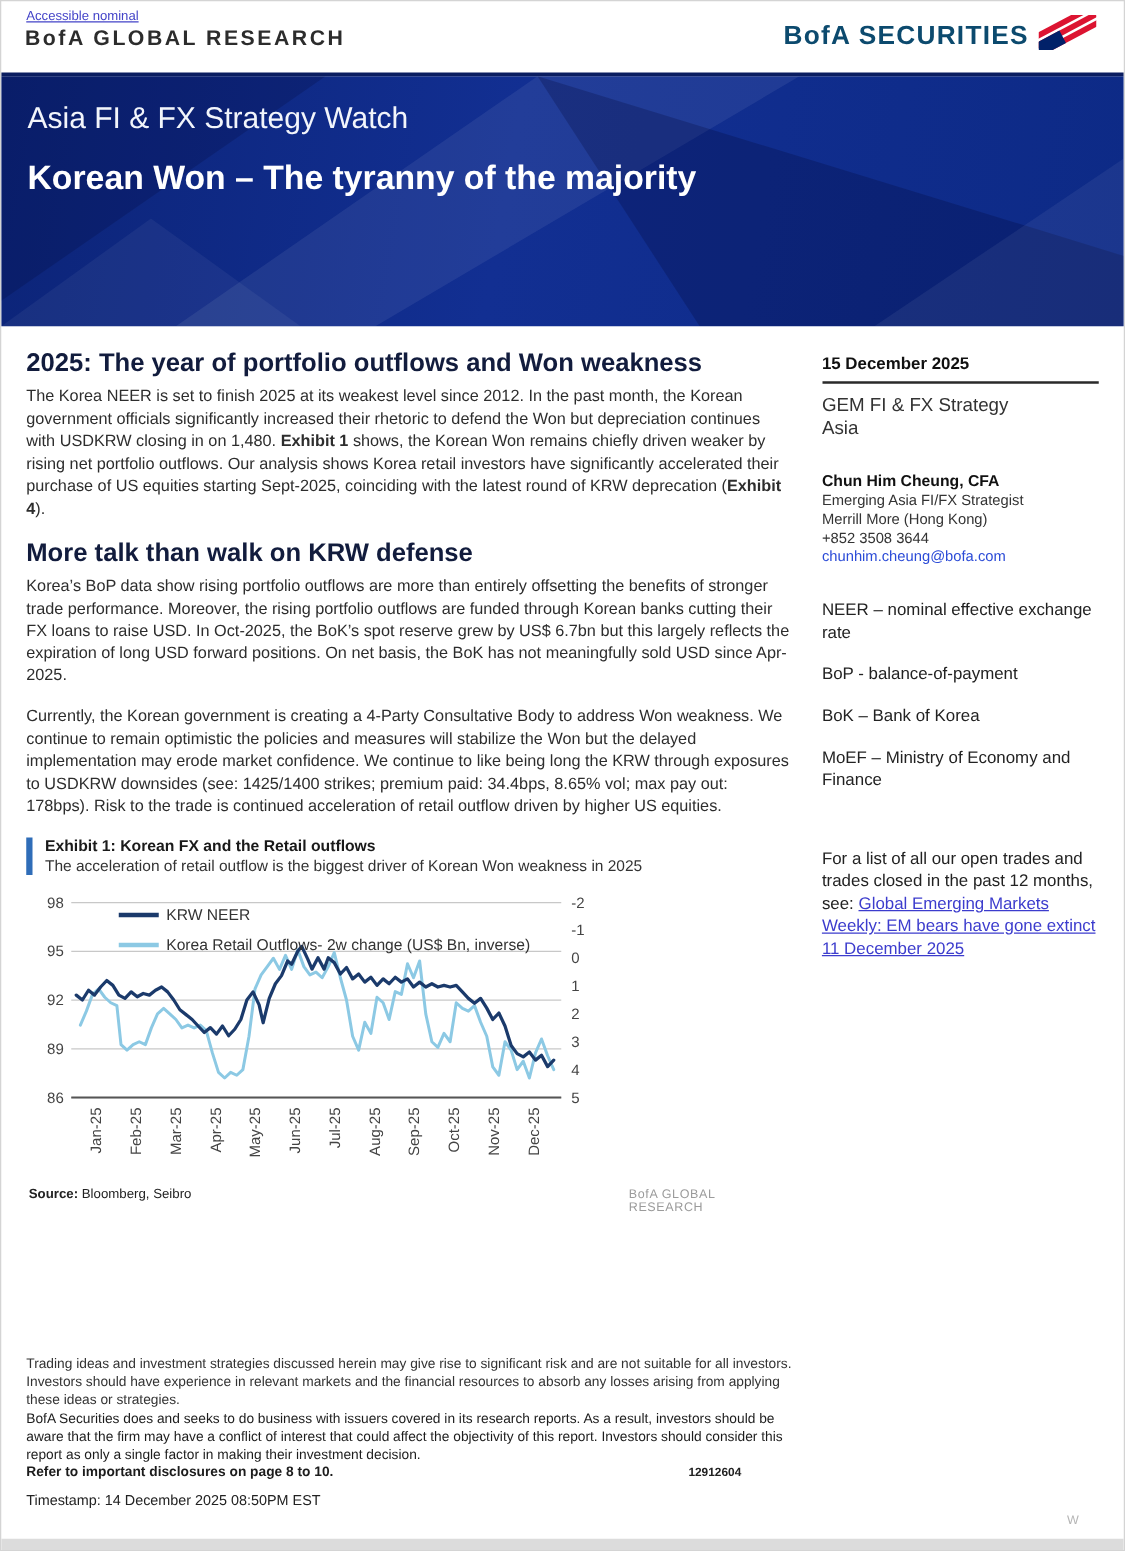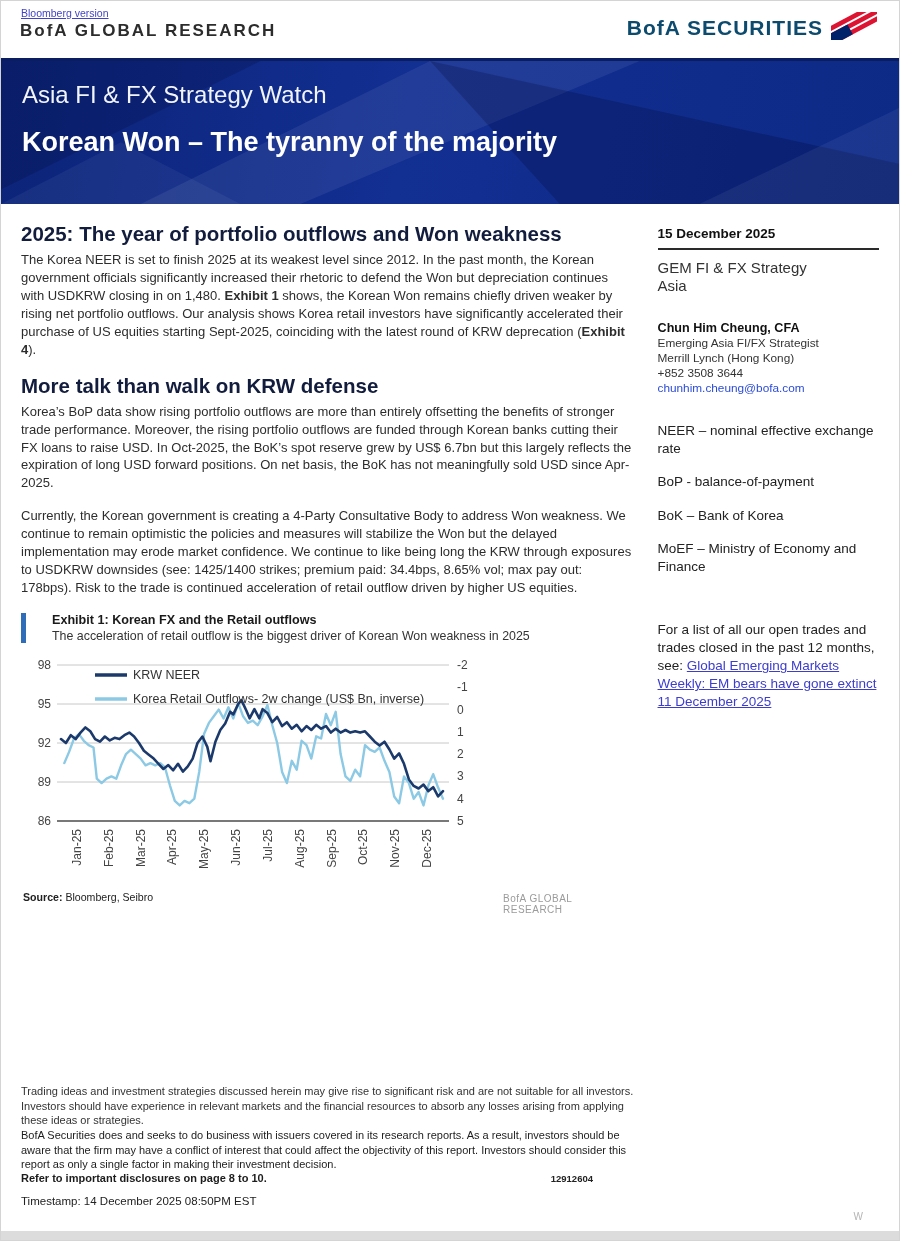--- a/index.html
+++ b/index.html
@@ -9,34 +9,34 @@
     position:relative; width:900px; height:1241px; margin:0 auto;
     background:#ffffff; border:1px solid #d4d4d4; overflow:hidden;
   }
   
   .hdr { position:relative; height:57px; }
   .access { position:absolute; left:20px; top:6px; font-size:10.5px; color:#4343c8; text-decoration:underline; }
   .brand { position:absolute; left:19px; top:20px; font-size:17px; letter-spacing:2px; color:#2c2c2c; font-weight:bold; }
   .logo { position:absolute; right:22px; top:11px; display:flex; align-items:center; gap:8px; }
   .logo-txt { font-size:21px; font-weight:bold; color:#0c4a6e; letter-spacing:1px; }
   
-  .banner { position:relative; height:146px; background:linear-gradient(100deg,#0c2478 0%,#122f92 45%,#0d2a86 100%); border-top:3px solid #0a1d60; overflow:hidden; }
+  .banner { position:relative; height:203px; background:linear-gradient(100deg,#0c2478 0%,#122f92 45%,#0d2a86 100%); border-top:3px solid #0a1d60; overflow:hidden; }
   .banner svg.bg { position:absolute; inset:0; width:100%; height:100%; }
   .banner-kicker { position:absolute; left:21px; top:20px; font-size:24px; color:#f2f5fb; font-weight:normal; }
   .banner-title  { position:absolute; left:21px; top:66px; font-size:27px; color:#ffffff; font-weight:bold; }
   
   .body-wrap { display:flex; padding:14px 20px 0 20px; gap:26px; }
   .col-main { width:612px; }
   .col-side { width:222px; }
   .col-main h1 { font-size:20.5px; color:#121c3d; margin:4px 0 5px 0; }
   .col-main p  { font-size:13px; line-height:1.38; color:#2d2d2d; margin-bottom:15px; }
   .col-main h1.h2 { margin-top:10px; }
   
   .exhibit { margin-top:16px; }
-  .ex-head { border-left:5px solid #2f6db8; padding-left:26px; }
+  .ex-head { border-left:5px solid #2f6db8; padding-left:10px; }
   .ex-title { font-size:12.6px; font-weight:bold; color:#1a1a1a; }
   .ex-sub { font-size:12.4px; color:#333; margin-top:2px; }
   .chart-wrap { position:relative; margin-top:10px; margin-left:2px; }
   .tick { font-size:12px; fill:#444; }
   .leg  { font-size:12.5px; fill:#333; }
   .src-row { font-size:10.6px; color:#222; margin-top:2px; }
   .src-row b { font-weight:bold; }
   .chart-watermark { position:absolute; left:480px; top:240px; font-size:10px; color:#9b9b9b; letter-spacing:0.5px; }
   
   .side-date { font-size:13.5px; font-weight:bold; color:#111; padding:8px 0 7px 0; border-bottom:2px solid #2a2a2a; }
@@ -58,21 +58,21 @@
   .timestamp { margin-top:11px; font-size:11.5px; color:#222; }
   .bottom-strip { position:absolute; left:0; bottom:0; width:100%; height:9px; background:#dcdcdc; }
   .w-mark { position:absolute; right:36px; bottom:18px; font-size:10px; color:#b5b5b5; }
 </style>
 </head>
 <body>
 
 <div class="page">
 
   <div class="hdr">
-    <a class="access" href="#">Bloomberg version</a>
+    <a class="access" href="#">Accessible nominal</a>
     <div class="brand">BofA GLOBAL RESEARCH</div>
     <div class="logo">
       <span class="logo-txt">BofA SECURITIES</span>
       <span>
         <svg width="46" height="28" viewBox="0 0 46 28">
           <g transform="rotate(-28 23 14)">
             <rect x="-4" y="3" width="54" height="4.6" fill="#dc1431"></rect>
             <rect x="-4" y="9.6" width="54" height="4.6" fill="#dc1431"></rect>
             <rect x="-4" y="16.2" width="54" height="4.6" fill="#dc1431"></rect>
             <rect x="-4" y="9.6" width="22" height="11.2" fill="#012169"></rect>
@@ -161,21 +161,21 @@
 
     <div class="col-side">
       <div class="side-date">15 December 2025</div>
       <div class="side-team">
         <div>GEM FI &amp; FX Strategy</div>
         <div>Asia</div>
       </div>
       <div class="author">
         <div class="nm">Chun Him Cheung, CFA</div>
         <div>Emerging Asia FI/FX Strategist</div>
-        <div>Merrill Lynch (Hong Kong)</div>
+        <div>Merrill More (Hong Kong)</div>
         <div>+852 3508 3644</div>
         <div><a href="#">chunhim.cheung@bofa.com</a></div>
       </div>
       <div class="glossary">
         <div class="gl-item">NEER – nominal effective exchange rate</div>
         <div class="gl-item">BoP - balance-of-payment</div>
         <div class="gl-item">BoK – Bank of Korea</div>
         <div class="gl-item">MoEF – Ministry of Economy and Finance</div>
       </div>
       <div class="trades"><span>For a list of all our open trades and trades closed in the past 12 months, see: </span><a href="#" class="link">Global Emerging Markets Weekly: EM bears have gone extinct 11 December 2025</a></div>

